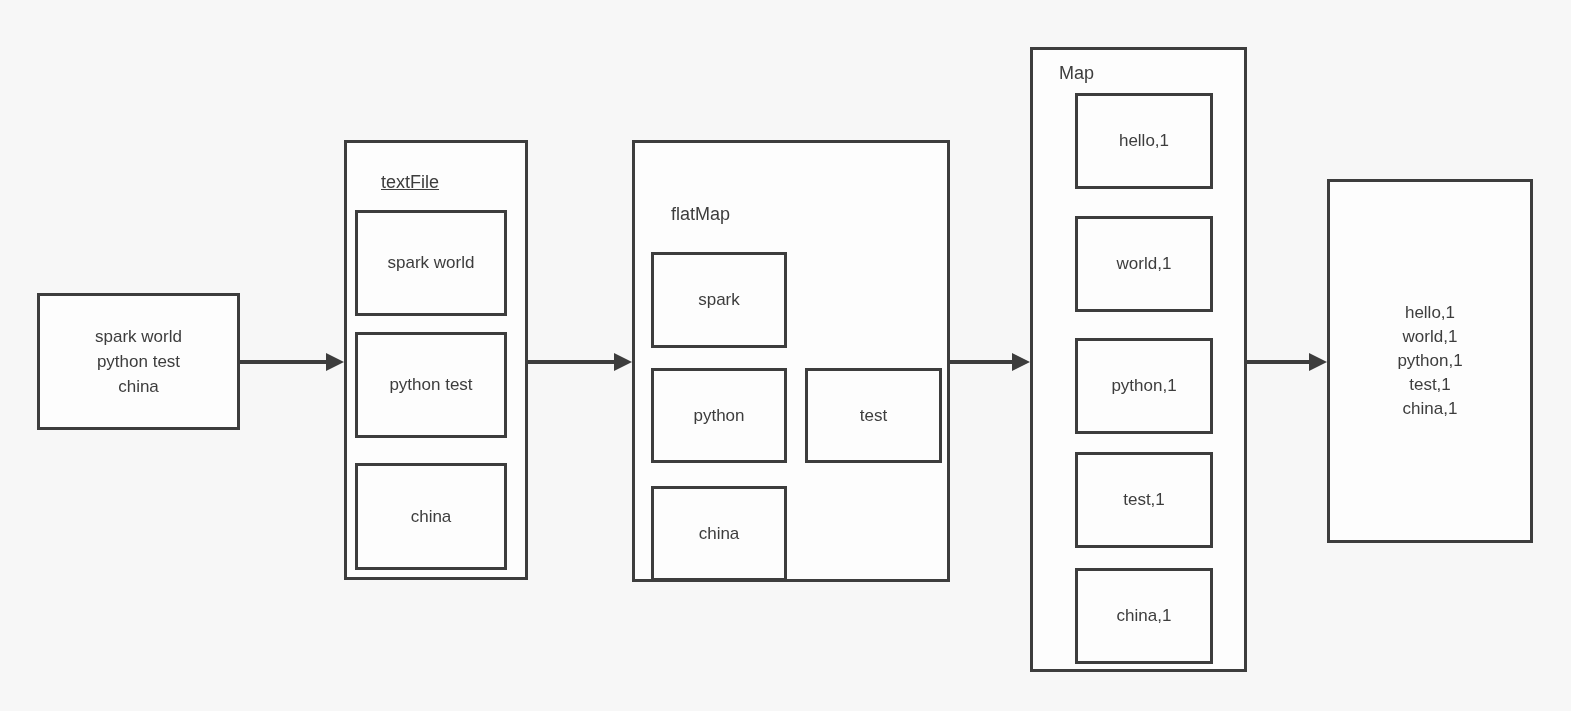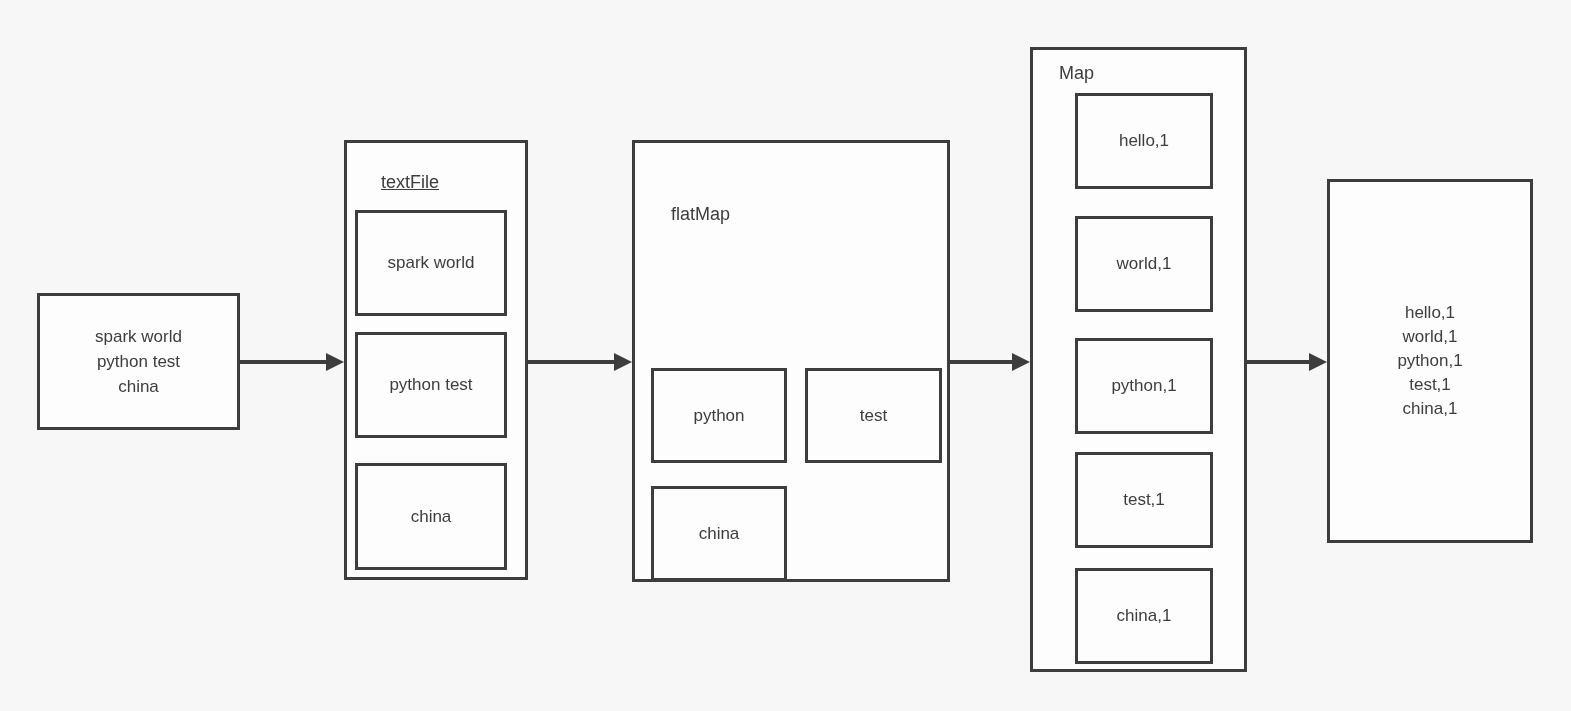--- a/index.html
+++ b/index.html
@@ -104,20 +104,23 @@
     </div>
   </div>
 
   <div class="arrow" style="left:528px; width:104px;">
     <span class="shaft"></span>
     <span class="head"></span>
   </div>
 
   <div class="box" style="left:632px; top:140px; width:318px; height:442px;">
     <div class="stage-title" style="left:15px; top:58px;margin-left:21px;">flatMap</div>
+    <div class="cell" style="left:16px; top:109px; width:136px; height:96px;">
+      <span>spark</span>
+    </div>
     <div class="cell" style="left:16px; top:225px; width:136px; height:95px;justify-content:center;">
       <span>python</span>
     </div>
     <div class="cell" style="left:170px; top:225px; width:137px; height:95px;">
       <span>test</span>
     </div>
     <div class="cell" style="left:16px; top:343px; width:136px; height:95px;">
       <span>china</span>
     </div>
   </div>

